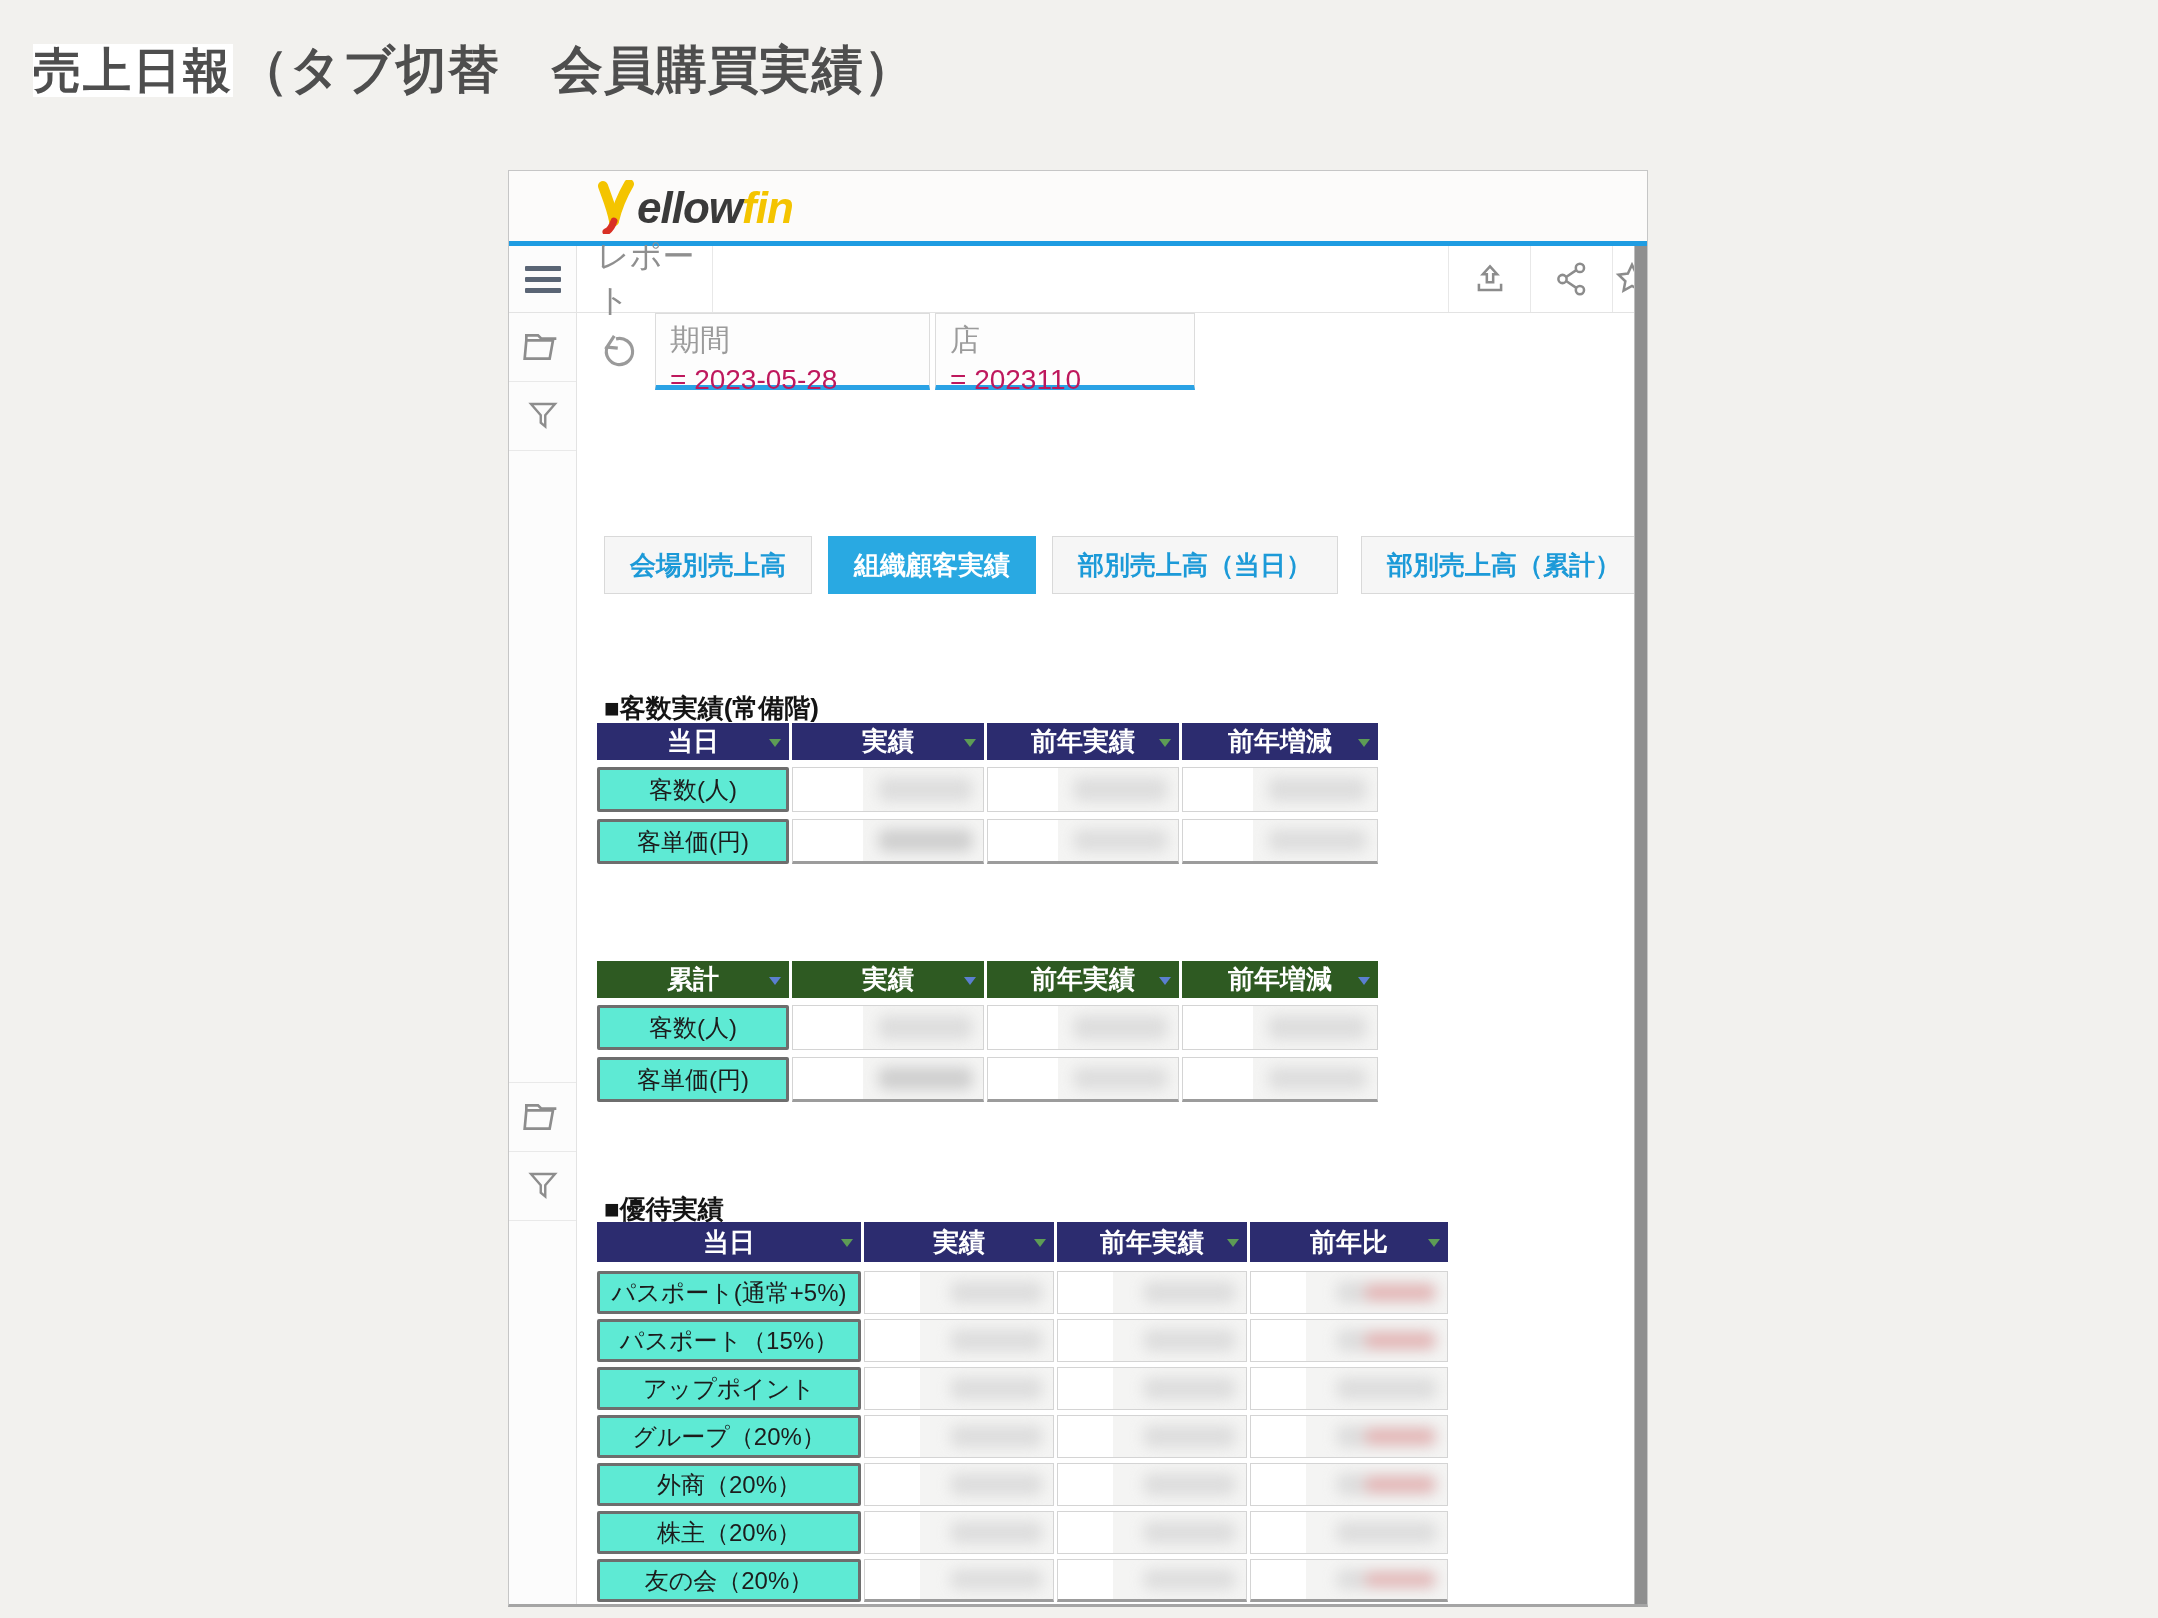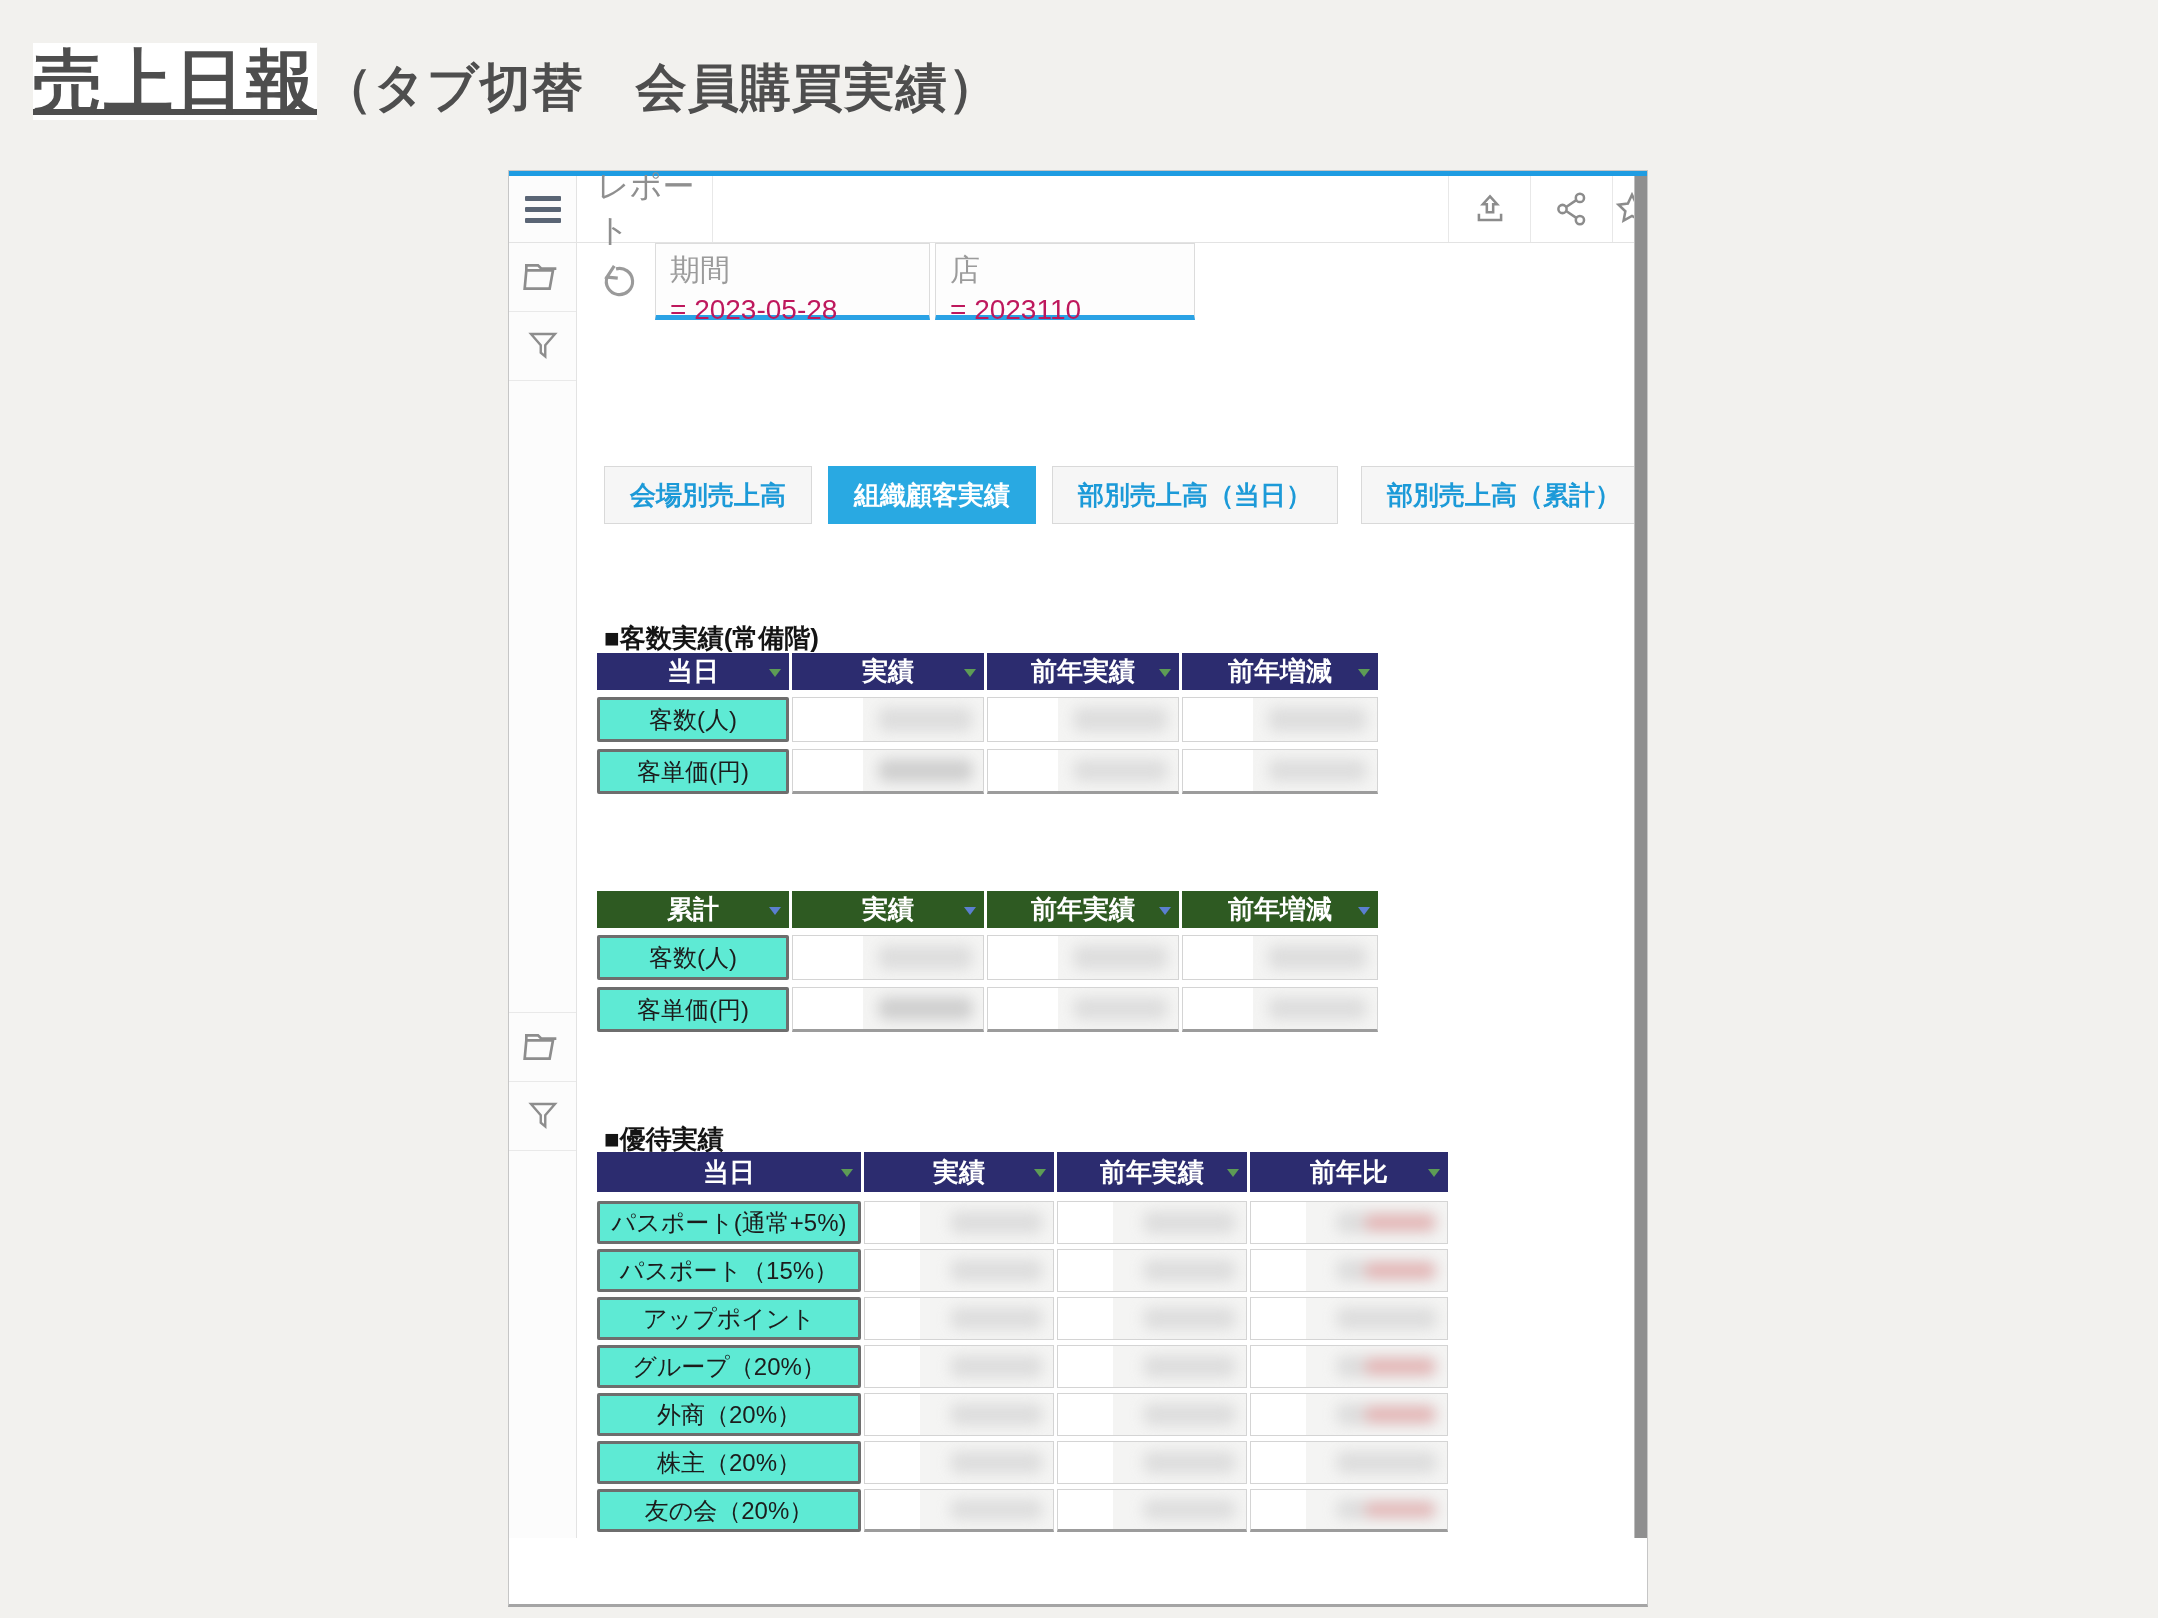--- a/index.html
+++ b/index.html
@@ -2,21 +2,21 @@
 <html><head>
 <meta charset="utf-8">
 <style>
   html,body{margin:0;padding:0;}
   body{
     width:2158px;height:1618px;background:#f2f1ee;position:relative;overflow:hidden;
     font-family:"Liberation Sans","DejaVu Sans",sans-serif;
   }
   
   .page-title{position:absolute;left:33px;top:36px;color:#4e4e4e;white-space:nowrap;}
-  .page-title .main{font-size:69px;font-weight:700;letter-spacing:2px;text-decoration:underline;}
+  .page-title .main{font-size:48px;font-weight:700;letter-spacing:2px;}
   .page-title .sub{font-size:51px;font-weight:600;letter-spacing:1px;}
   
   .window{
     position:absolute;left:508px;top:170px;width:1140px;height:1437px;
     background:#fff;border:1px solid #c6c6c6;border-bottom:3px solid #a5a5a5;
     box-sizing:border-box;overflow:hidden;
   }
   .logo-bar{height:70px;background:#fcfbfa;position:relative;}
   .logo{position:absolute;left:84px;top:9px;display:flex;align-items:flex-end;}
   .logo .word{font-size:44px;font-weight:800;font-style:italic;line-height:52px;letter-spacing:-1px;}
@@ -91,20 +91,33 @@
 </head>
 <body>
 
 <div class="page-title">
   <span class="main">売上日報</span>
   <span class="sub">（タブ切替　会員購買実績）</span>
 </div>
 
 <div class="window">
 
+  <div class="logo-bar">
+    <div class="logo">
+      <span>
+        <svg width="44" height="54" viewBox="0 0 44 54">
+          <path d="M10 6 C15 20 19 29 21 41" stroke="#f4c400" stroke-width="10" fill="none" stroke-linecap="round"></path>
+          <path d="M36 4 C29 16 24 28 21 41" stroke="#f4c400" stroke-width="10" fill="none" stroke-linecap="round"></path>
+          <path d="M21 41 C19 47 17 50 13 52" stroke="#d93025" stroke-width="7" fill="none" stroke-linecap="round"></path>
+        </svg>
+      </span>
+      <span class="word dark">ellow</span>
+      <span class="word yellow">fin</span>
+    </div>
+  </div>
   <div class="blue-line"></div>
 
   <div class="content">
 
     <div class="sidebar">
       <div class="side-cell first">
         <div class="hamburger">
             <div></div>
             <div></div>
             <div></div>

